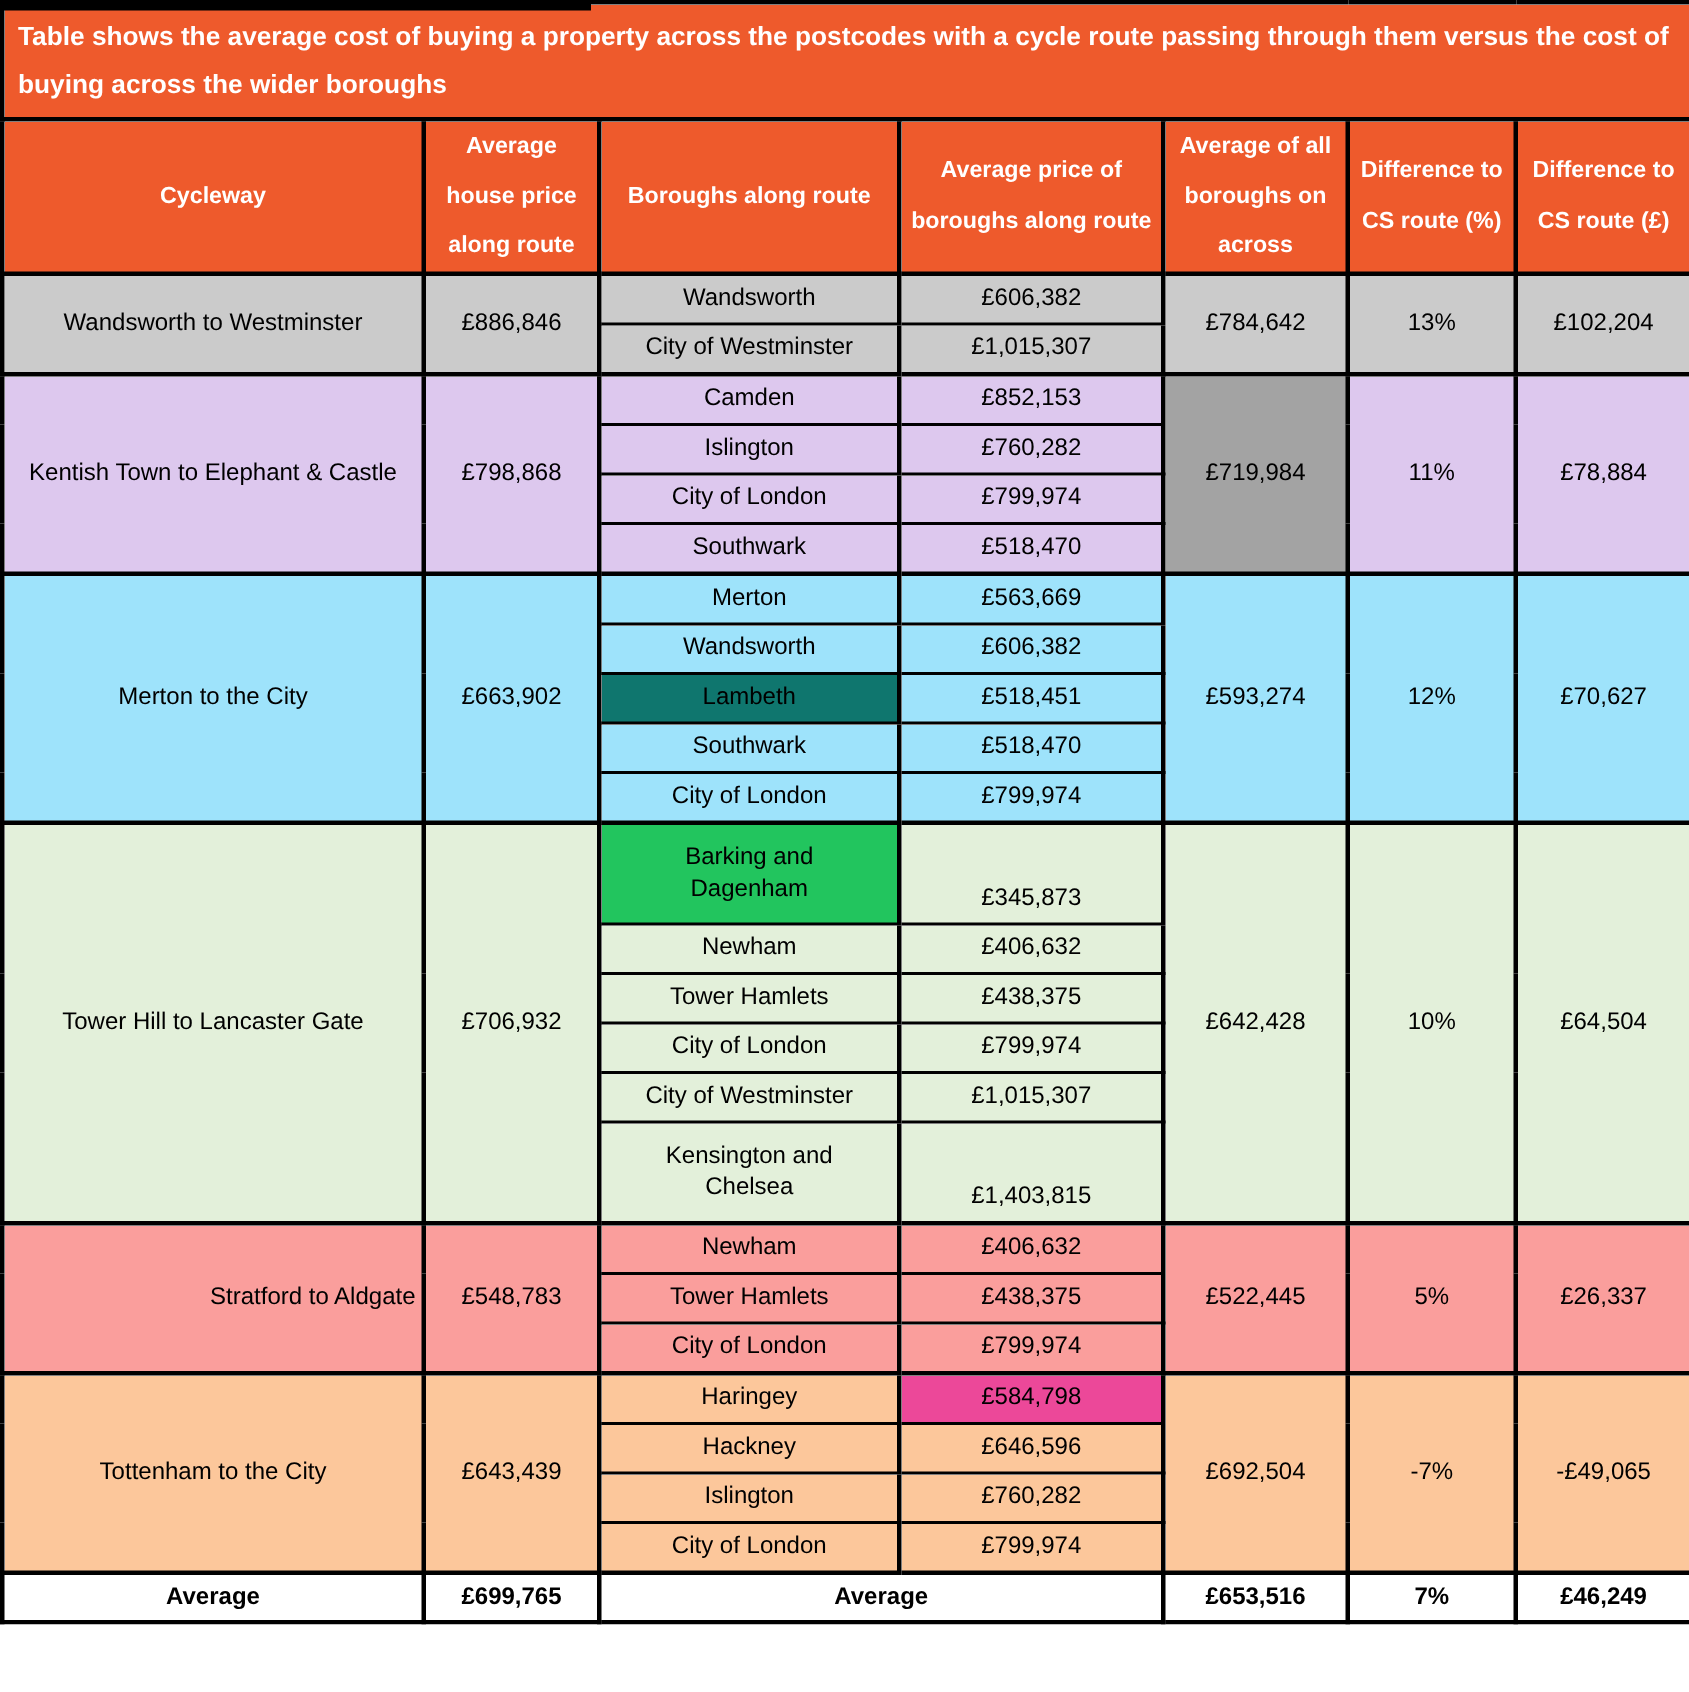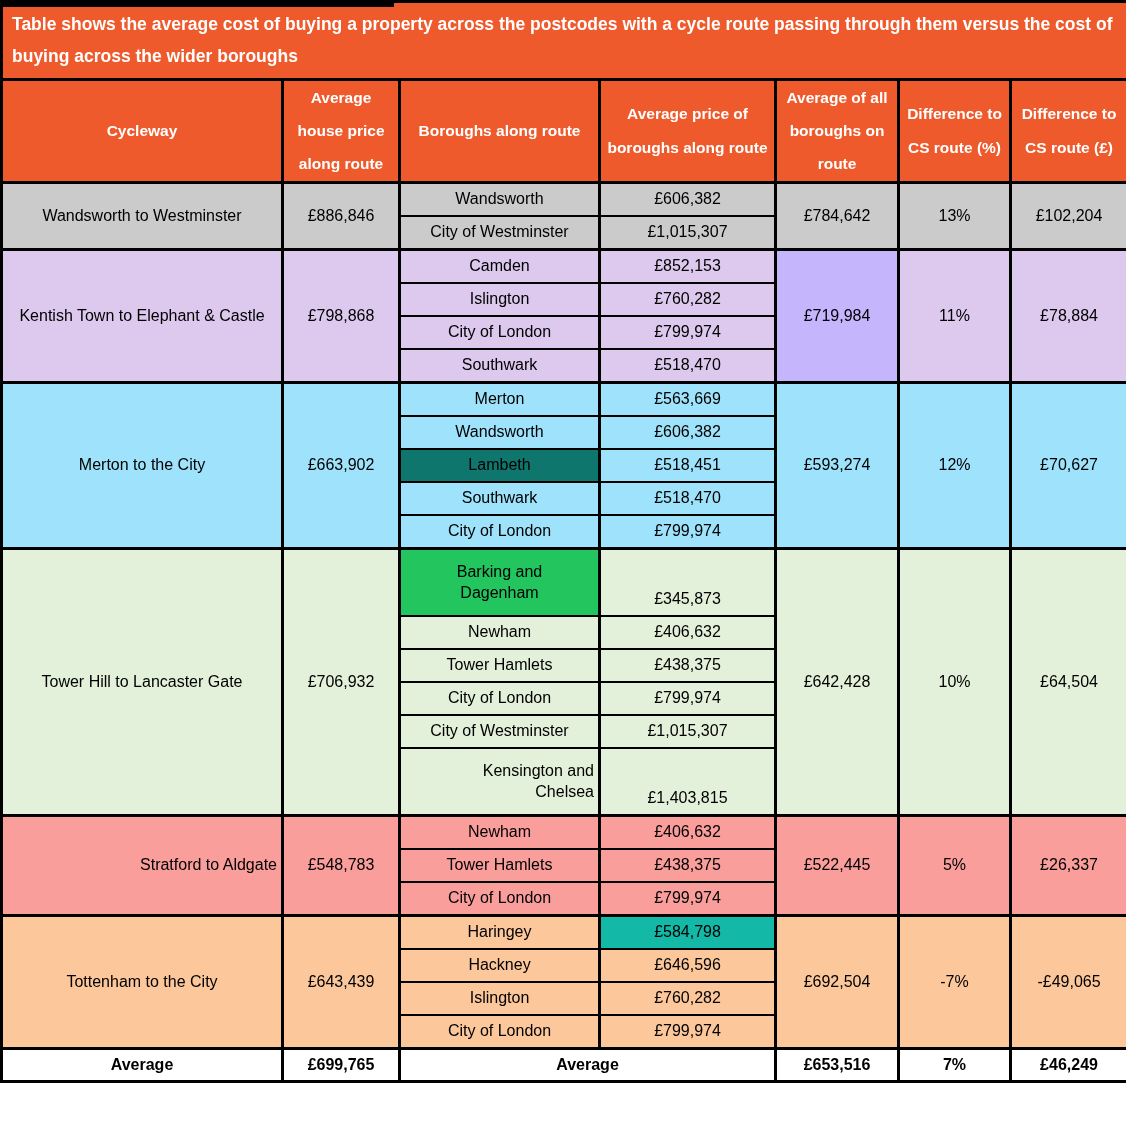--- a/index.html
+++ b/index.html
@@ -43,21 +43,21 @@
     </colgroup>
     <thead>
       <tr>
         <td colspan="7" class="title-cell">Table shows the average cost of buying a property across the postcodes with a cycle route passing through them versus the cost of buying across the wider boroughs</td>
       </tr>
       <tr class="header-row" id="header-row">
           <td>Cycleway</td>
           <td>Average house price along route</td>
           <td>Boroughs along route</td>
           <td>Average price of boroughs along route</td>
-          <td>Average of all boroughs on route</td>
+          <td>Average of all boroughs on across</td>
           <td>Difference to CS route (%)</td>
           <td>Difference to CS route (£)</td>
         </tr>
     </thead>
     <tbody id="table-body">
         <tr class="band-start">
           <td rowspan="2" style="background: rgb(203, 203, 203);">Wandsworth to Westminster</td>
           <td rowspan="2" style="background: rgb(203, 203, 203);">£886,846</td>
           <td class="borough-cell name-cell" style="background: rgb(203, 203, 203);">Wandsworth</td>
           <td class="borough-cell price-cell" style="background: rgb(203, 203, 203);">£606,382</td>
@@ -67,21 +67,21 @@
         </tr>
         <tr>
           <td class="borough-cell name-cell" style="background: rgb(203, 203, 203);">City of Westminster</td>
           <td class="borough-cell price-cell" style="background: rgb(203, 203, 203);">£1,015,307</td>
         </tr>
         <tr class="band-start">
           <td rowspan="4" style="background: rgb(221, 200, 238);">Kentish Town to Elephant &amp; Castle</td>
           <td rowspan="4" style="background: rgb(221, 200, 238);">£798,868</td>
           <td class="borough-cell name-cell" style="background: rgb(221, 200, 238); margin-top: 44px;">Camden</td>
           <td class="borough-cell price-cell" style="background: rgb(221, 200, 238);">£852,153</td>
-          <td rowspan="4" style="background: #c4b5fd;">£719,984</td>
+          <td rowspan="4" style="background: #a3a3a3;">£719,984</td>
           <td rowspan="4" style="background: rgb(221, 200, 238);">11%</td>
           <td rowspan="4" style="background: rgb(221, 200, 238);">£78,884</td>
         </tr>
         <tr>
           <td class="borough-cell name-cell" style="background: rgb(221, 200, 238);">Islington</td>
           <td class="borough-cell price-cell" style="background: rgb(221, 200, 238);">£760,282</td>
         </tr>
         <tr>
           <td class="borough-cell name-cell" style="background: rgb(221, 200, 238);">City of London</td>
           <td class="borough-cell price-cell" style="background: rgb(221, 200, 238);">£799,974</td>
@@ -135,21 +135,21 @@
         </tr>
         <tr>
           <td class="borough-cell name-cell" style="background: rgb(227, 240, 218);">City of London</td>
           <td class="borough-cell price-cell" style="background: rgb(227, 240, 218);">£799,974</td>
         </tr>
         <tr>
           <td class="borough-cell name-cell" style="background: rgb(227, 240, 218);">City of Westminster</td>
           <td class="borough-cell price-cell" style="background: rgb(227, 240, 218);">£1,015,307</td>
         </tr>
         <tr class="tall">
-          <td class="borough-cell name-cell" style="background: rgb(227, 240, 218); text-align: right;">Kensington and
+          <td class="borough-cell name-cell" style="background: rgb(227, 240, 218);">Kensington and
 Chelsea</td>
           <td class="borough-cell price-cell" style="background: rgb(227, 240, 218);">£1,403,815</td>
         </tr>
         <tr class="band-start">
           <td rowspan="3" style="background: rgb(250, 158, 156); text-align: right;">Stratford to Aldgate</td>
           <td rowspan="3" style="background: rgb(250, 158, 156);">£548,783</td>
           <td class="borough-cell name-cell" style="background: rgb(250, 158, 156);">Newham</td>
           <td class="borough-cell price-cell" style="background: rgb(250, 158, 156);">£406,632</td>
           <td rowspan="3" style="background: rgb(250, 158, 156);">£522,445</td>
           <td rowspan="3" style="background: rgb(250, 158, 156);">5%</td>
@@ -160,21 +160,21 @@
           <td class="borough-cell price-cell" style="background: rgb(250, 158, 156);">£438,375</td>
         </tr>
         <tr>
           <td class="borough-cell name-cell" style="background: rgb(250, 158, 156);">City of London</td>
           <td class="borough-cell price-cell" style="background: rgb(250, 158, 156);">£799,974</td>
         </tr>
         <tr class="band-start">
           <td rowspan="4" style="background: rgb(252, 199, 155);">Tottenham to the City</td>
           <td rowspan="4" style="background: rgb(252, 199, 155);">£643,439</td>
           <td class="borough-cell name-cell" style="background: rgb(252, 199, 155);">Haringey</td>
-          <td class="borough-cell price-cell" style="background: #14b8a6;">£584,798</td>
+          <td class="borough-cell price-cell" style="background: #ec4899;">£584,798</td>
           <td rowspan="4" style="background: rgb(252, 199, 155);">£692,504</td>
           <td rowspan="4" style="background: rgb(252, 199, 155);">-7%</td>
           <td rowspan="4" style="background: rgb(252, 199, 155);">-£49,065</td>
         </tr>
         <tr>
           <td class="borough-cell name-cell" style="background: rgb(252, 199, 155);">Hackney</td>
           <td class="borough-cell price-cell" style="background: rgb(252, 199, 155);">£646,596</td>
         </tr>
         <tr>
           <td class="borough-cell name-cell" style="background: rgb(252, 199, 155);">Islington</td>

